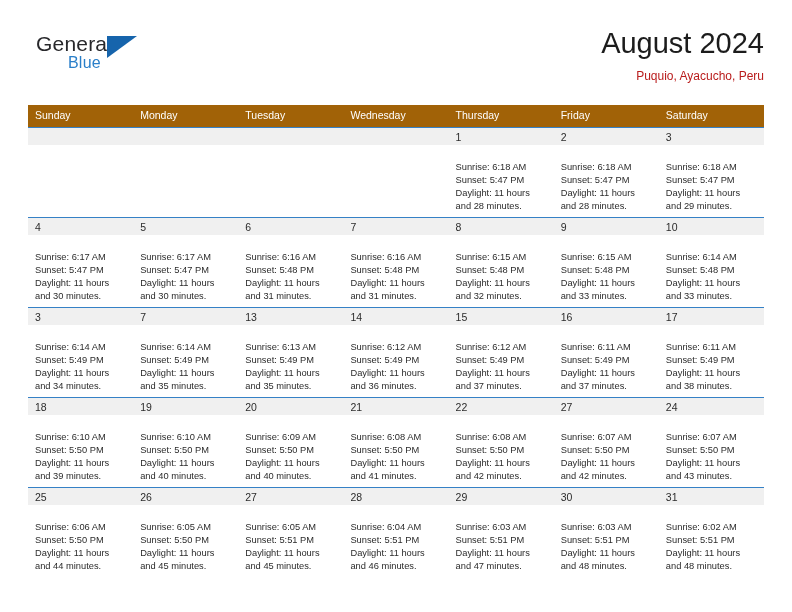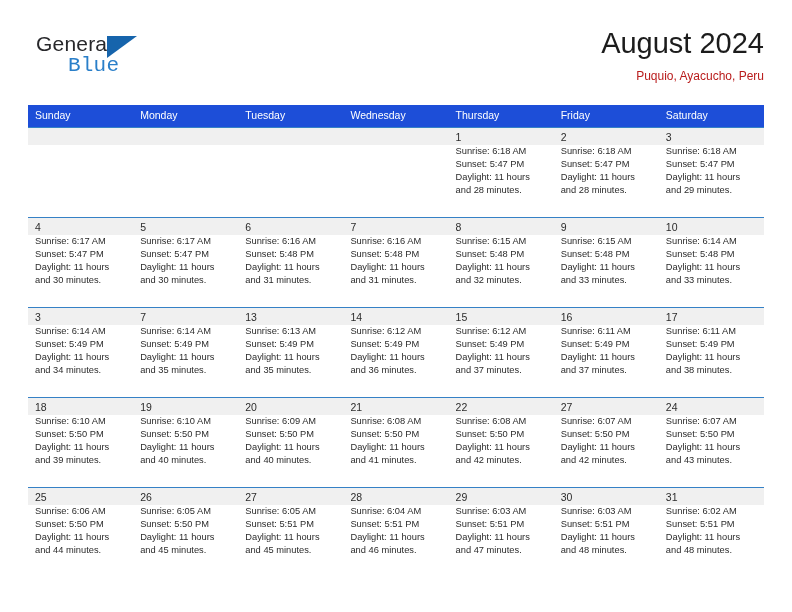--- a/index.html
+++ b/index.html
@@ -43,24 +43,24 @@
     font-size: 21px;
     letter-spacing: 0.2px;
     color: #28282b;
     font-family: "Liberation Sans", sans-serif;
     text-align: center;
   }
   .brand-blue {
     position: absolute;
     left: 32px;
     top: 22px;
-    font-size: 21px;
+    font-size: 16px;
     letter-spacing: 0.2px;
     color: #2a7fc9;
-    font-family: Liberation Mono, monospace;
+    font-family: Liberation Sans, sans-serif;
   }
   .brand-triangle {
     position: absolute;
     left: 71px;
     top: 4px;
     width: 0;
     height: 0;
     border-left: 30px solid #1664ac;
     border-bottom: 22px solid transparent;
   }
@@ -88,21 +88,21 @@
   
   .calendar {
     position: absolute;
     left: 28px;
     top: 105px;
     width: 736px;
     border-collapse: collapse;
     table-layout: fixed;
   }
   .calendar th {
-    background: #1d4ed8;
+    background: #a16207;
     color: #ffffff;
     font-size: 10.5px;
     font-weight: normal;
     text-align: left;
     padding: 4px 0 5px 7px;
     height: 13px;
     line-height: 13px;
   }
   .calendar td {
     vertical-align: top;
@@ -122,21 +122,21 @@
     padding: 2px 0 0 7px;
     box-sizing: border-box;
     font-size: 10.5px;
     line-height: 14px;
     color: #2b2b2b;
   }
   .daycell.empty .daynum-band {
     background: #f0f0f0;
   }
   .daycell .details {
-    padding: 0 6px 0 7px;
+    padding: 16px 6px 0 7px;
     font-size: 9.3px;
     line-height: 13.1px;
     color: #2b2b2b;
   }
   .details div {
     white-space: nowrap;
   }
 </style>
 </head>
 <body>

